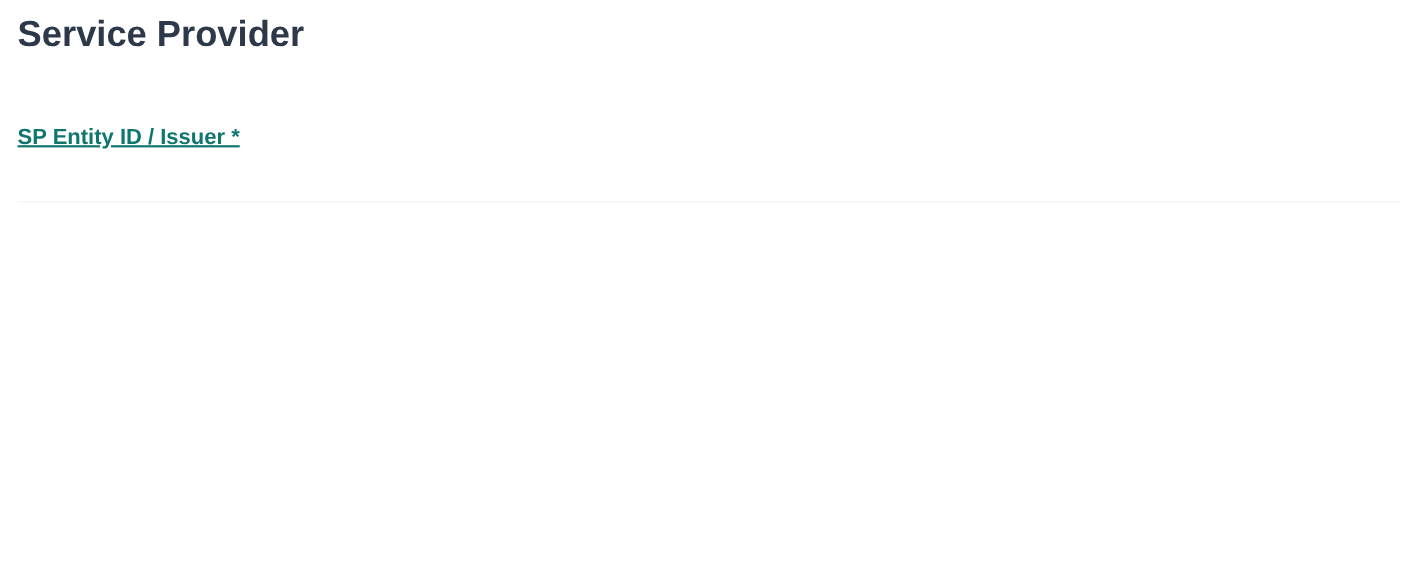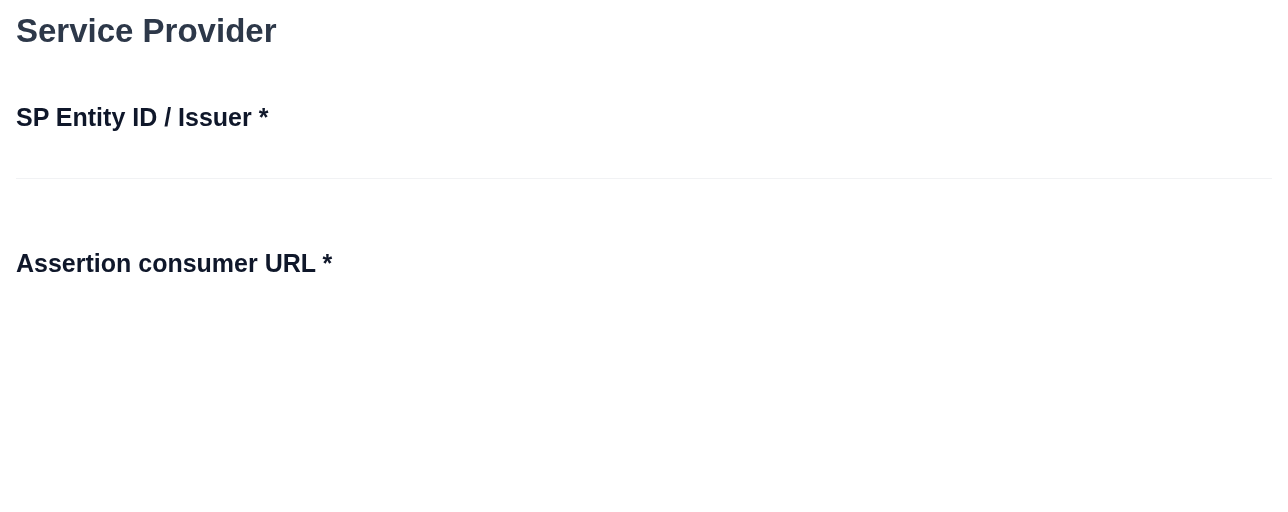--- a/index.html
+++ b/index.html
@@ -10,43 +10,44 @@
     body {
       font-family: -apple-system, BlinkMacSystemFont, "Segoe UI", Helvetica, Arial, sans-serif;
       background: #ffffff;
       padding: 12px 16px;
       width: 1288px;
     }
     .section-title {
       font-size: 33px;
       font-weight: 700;
       color: #2d3849;
-      margin-bottom: 29px;
+      margin-bottom: 40px;
     }
     .form-row {
       display: flex;
       align-items: flex-start;
       padding-bottom: 46px;
       border-bottom: 1px solid #f1f2f4;
       margin-bottom: 46px;
     }
     .form-row:last-child {
       border-bottom: none;
       margin-bottom: 0;
       padding-bottom: 0;
     }
     .label-col {
       width: 418px;
       flex-shrink: 0;
       padding-top: 24px;
     }
     .field-label {
-      font-size: 25px;
+      font-size: 20px;
       font-weight: 600;
-      color: #0f172a;
+      color: #0f766e;
+      text-decoration: underline;
     }
     .input-col {
       flex: 1;
     }
     .text-input {
       width: 100%;
       height: 78px;
       padding: 0 32px;
       font-size: 24px;
       color: #2d3849;
@@ -69,16 +70,13 @@
 
 <h1 class="section-title">Service Provider</h1>
 
 <div class="form-row">
   <div class="label-col">
     <span class="field-label">SP Entity ID / Issuer *</span>
   </div>
 </div>
 
 <div class="form-row">
-  <div class="label-col">
-    <span class="field-label">Assertion consumer URL *</span>
-  </div>
 </div>
 
 </body></html>

